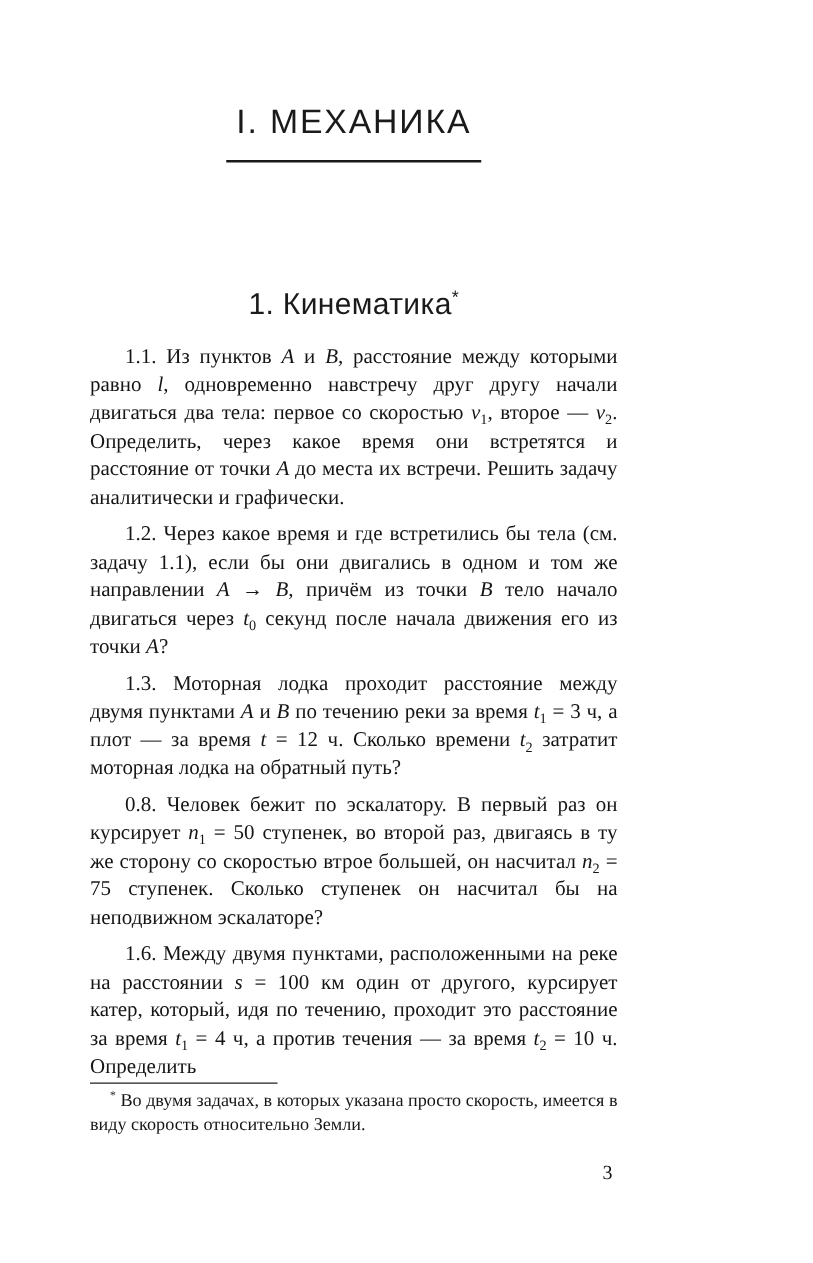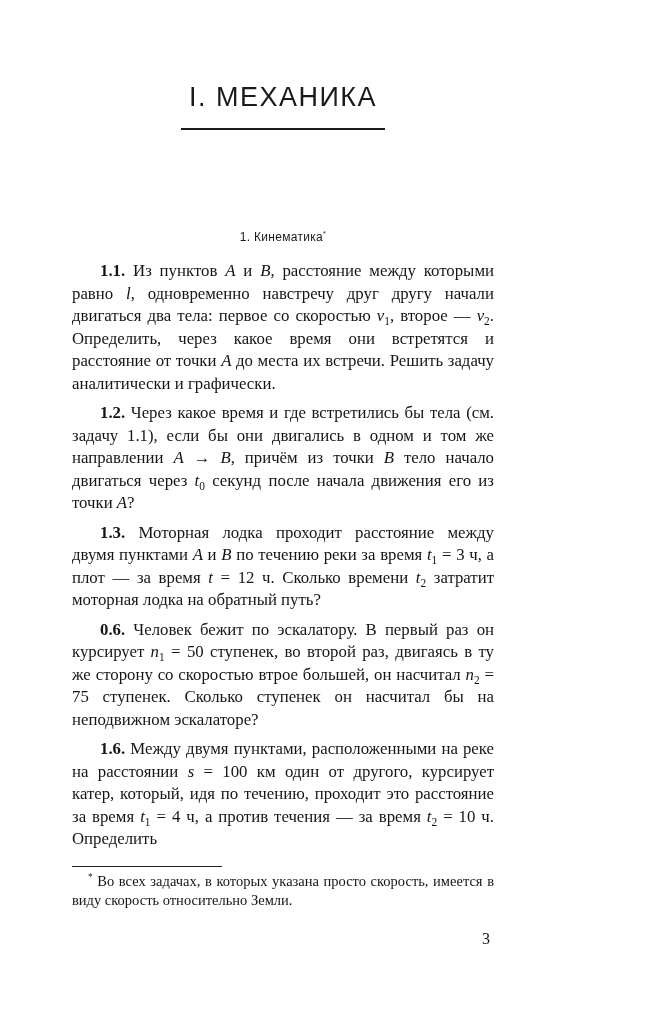--- a/index.html
+++ b/index.html
@@ -23,35 +23,35 @@
     letter-spacing: 1.5px;
     color: #1a1a1a;
     padding: 0 8px 15px 8px;
     border-bottom: 2px solid #1a1a1a;
     margin: 0;
   }
   .section-title {
     text-align: center;
     margin: 100px 0 0 0;
     font-family: "Liberation Sans", "DejaVu Sans", sans-serif;
-    font-size: 12px;
+    font-size: 24px;
     font-weight: 500;
     letter-spacing: 0.3px;
     color: #1a1a1a;
   }
   .section-title sup { font-size: 60%; line-height: 0; }
   .problems { margin-top: 16px; }
   .problem {
     font-size: 16.8px;
     line-height: 22.5px;
     text-align: justify;
     text-indent: 28px;
     margin: 0 0 7px 0;
   }
-  .b { font-weight: bold; }
+  .b { font-weight: normal; }
   .i { font-style: italic; }
   sub { font-size: 68%; line-height: 0; }
   sup { font-size: 65%; line-height: 0; }
   .footnote-area {
     position: absolute;
     left: 72px;
     right: 72px;
     top: 866px;
   }
   .footnote-rule {
@@ -82,24 +82,24 @@
   <header class="chapter-header">
     <h1 class="chapter-title">I. МЕХАНИКА</h1>
   </header>
 
   <h2 class="section-title"><span>1. Кинематика</span><sup>*</sup></h2>
 
   <main class="problems">
     <p class="problem"><span class="b">1.1.</span><span> Из пунктов </span><span class="i">A</span><span> и </span><span class="i">B</span><span>, расстояние между которыми равно </span><span class="i">l</span><span>, одновременно навстречу друг другу начали двигаться два тела: первое со скоростью </span><span class="i">v</span><sub>1</sub><span>, второе — </span><span class="i">v</span><sub>2</sub><span>. Определить, через какое время они встретятся и расстояние от точки </span><span class="i">A</span><span> до места их встречи. Решить задачу аналитически и графически.</span></p>
     <p class="problem"><span class="b">1.2.</span><span> Через какое время и где встретились бы тела (см. задачу 1.1), если бы они двигались в одном и том же направлении </span><span class="i">A</span><span> → </span><span class="i">B</span><span>, причём из точки </span><span class="i">B</span><span> тело начало двигаться через </span><span class="i">t</span><sub>0</sub><span> секунд после начала движения его из точки </span><span class="i">A</span><span>?</span></p>
     <p class="problem"><span class="b">1.3.</span><span> Моторная лодка проходит расстояние между двумя пунктами </span><span class="i">A</span><span> и </span><span class="i">B</span><span> по течению реки за время </span><span class="i">t</span><sub>1</sub><span> = 3 ч, а плот — за время </span><span class="i">t</span><span> = 12 ч. Сколько времени </span><span class="i">t</span><sub>2</sub><span> затратит моторная лодка на обратный путь?</span></p>
-    <p class="problem"><span class="b">0.6.</span><span> Человек бежит по эскалатору. В первый раз он курсирует </span><span class="i">n</span><sub>1</sub><span> = 50 ступенек, во второй раз, двигаясь в ту же сторону со скоростью втрое большей, он насчитал </span><span class="i">n</span><sub>2</sub><span> = 75 ступенек. Сколько ступенек он насчитал бы на неподвижном эскалаторе?</span></p>
+    <p class="problem"><span class="b">0.8.</span><span> Человек бежит по эскалатору. В первый раз он курсирует </span><span class="i">n</span><sub>1</sub><span> = 50 ступенек, во второй раз, двигаясь в ту же сторону со скоростью втрое большей, он насчитал </span><span class="i">n</span><sub>2</sub><span> = 75 ступенек. Сколько ступенек он насчитал бы на неподвижном эскалаторе?</span></p>
     <p class="problem"><span class="b">1.6.</span><span> Между двумя пунктами, расположенными на реке на расстоянии </span><span class="i">s</span><span> = 100 км один от другого, курсирует катер, который, идя по течению, проходит это расстояние за время </span><span class="i">t</span><sub>1</sub><span> = 4 ч, а против течения — за время </span><span class="i">t</span><sub>2</sub><span> = 10 ч. Определить</span></p>
   </main>
 
   <footer class="footnote-area">
     <div class="footnote-rule"></div>
-    <p class="footnote"><sup>*</sup><span> Во всех задачах, в которых указана просто скорость, имеется в виду скорость относительно Земли.</span></p>
+    <p class="footnote"><sup>*</sup><span> Во двумя задачах, в которых указана просто скорость, имеется в виду скорость относительно Земли.</span></p>
   </footer>
 
   <div class="page-number">3</div>
 
 </div>
 
 </body></html>

